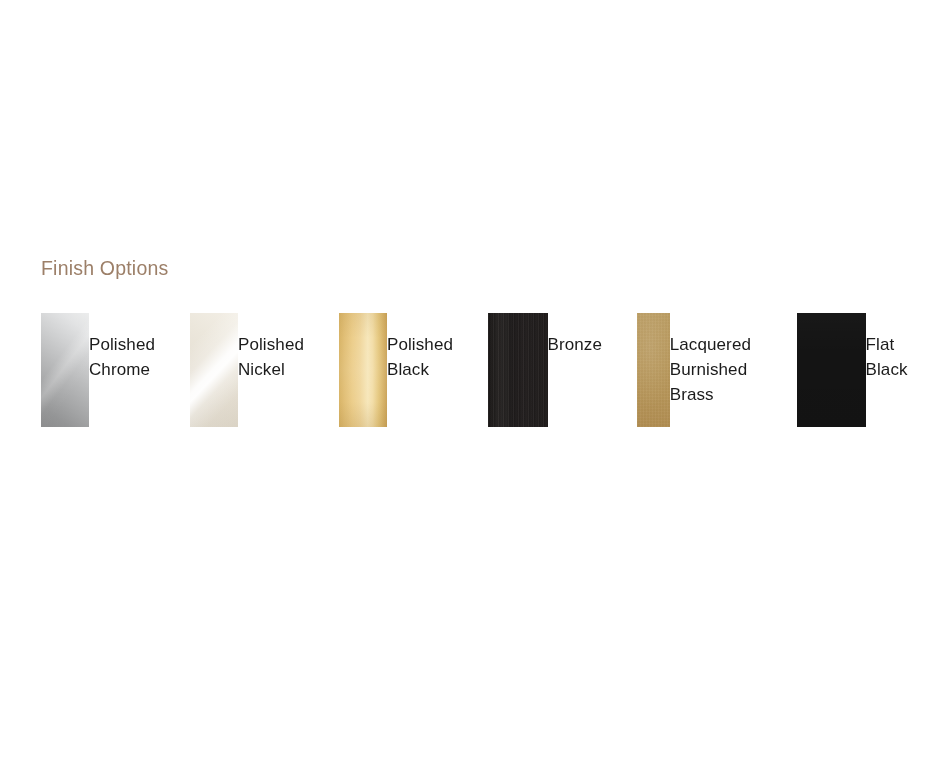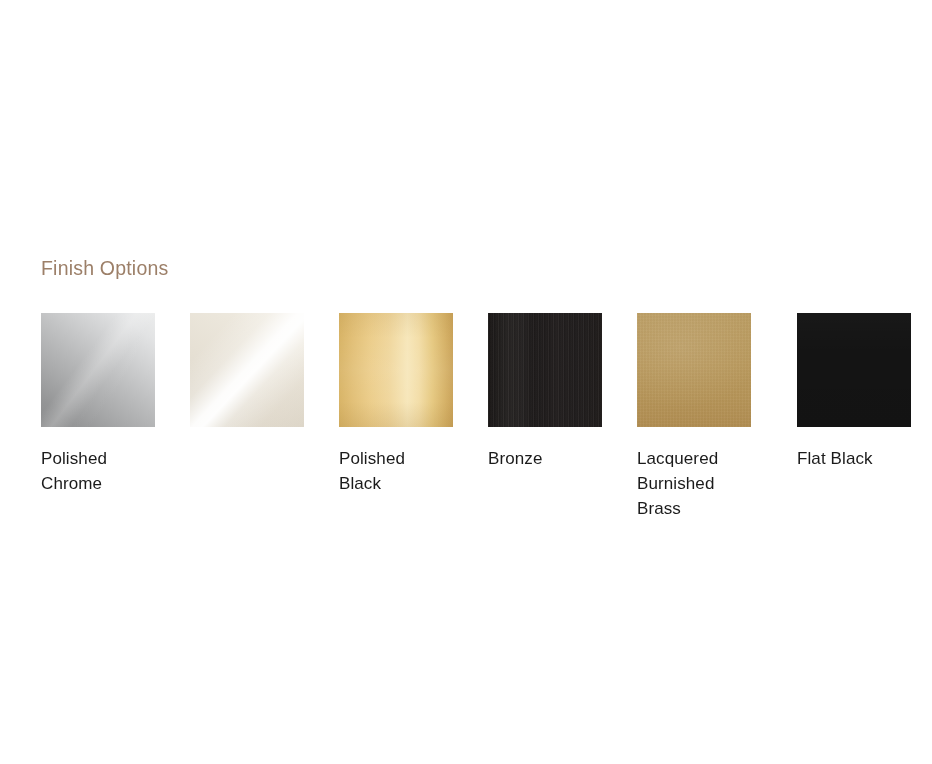--- a/index.html
+++ b/index.html
@@ -43,21 +43,21 @@
     display: flex;
     flex-direction: row;
     align-items: flex-start;
     margin-top: 32px;
   }
 
   .swatch-item {
     width: 114px;
     margin-right: 35px;
     display: flex;
-    flex-direction: column;
+    flex-direction: row;
   }
   .swatch-item:last-child {
     margin-right: 0;
     margin-left: 11px;
   }
 
   .swatch-chip {
     width: 114px;
     height: 114px;
     position: relative;
@@ -232,20 +232,21 @@
         <span class="swatch-chip chip-polished-chrome">
           <span class="sheen"></span>
         </span>
         <span class="swatch-label">Polished Chrome</span>
       </div>
 
       <div class="swatch-item">
         <span class="swatch-chip chip-polished-nickel">
           <span class="sheen"></span>
         </span>
+        <span class="swatch-label">Polished Nickel</span>
       </div>
 
       <div class="swatch-item">
         <span class="swatch-chip chip-polished-brass">
           <span class="sheen"></span>
         </span>
         <span class="swatch-label">Polished Black</span>
       </div>
 
       <div class="swatch-item">

